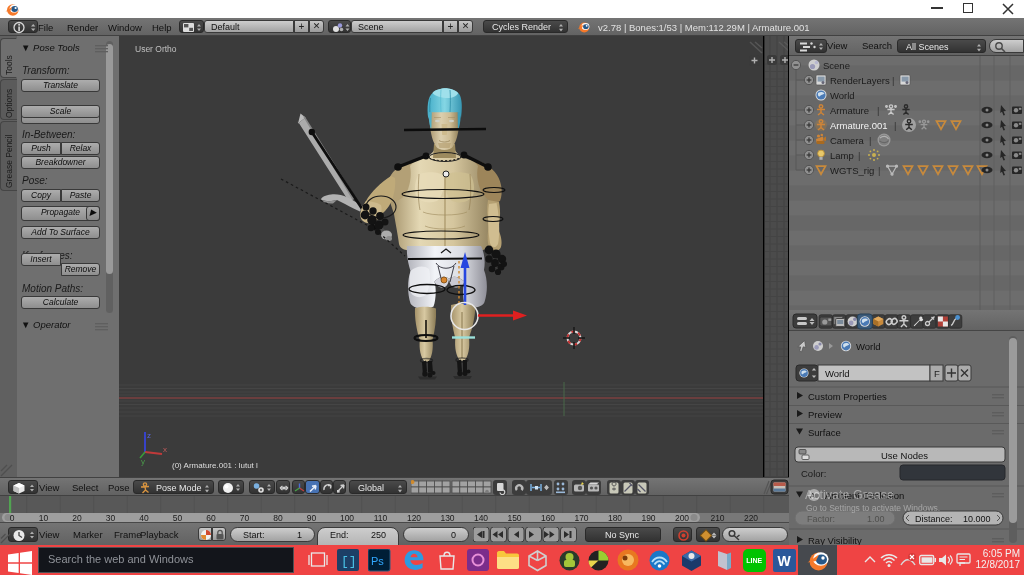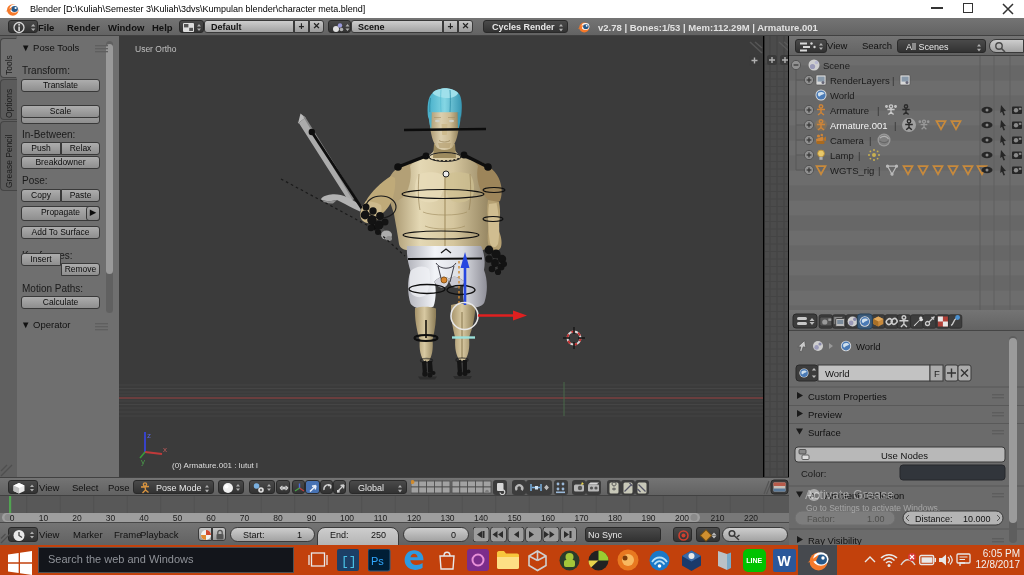--- a/index.html
+++ b/index.html
@@ -1,60 +1,59 @@
 <!DOCTYPE html>
 <html><head><meta charset="utf-8"><style>
 *{margin:0;padding:0;box-sizing:border-box;}
 html,body{width:1024px;height:575px;overflow:hidden;background:#000;}
 body{font-family:"Liberation Sans",sans-serif;position:relative;}
 .abs{position:absolute;}
 
 #titlebar{left:0;top:0;width:1024px;height:18px;background:#fff;color:#000;font-size:9px;}
 #titlebar .txt{position:absolute;left:30px;top:3.5px;}
 
-#infoheader{left:0;top:18px;width:1024px;height:18px;background:linear-gradient(#747474,#636363);border-bottom:1px solid #414141;font-size:9.5px;color:#111;font-weight:bold;}
+#infoheader{left:0;top:18px;width:1024px;height:18px;background:linear-gradient(#747474,#636363);border-bottom:1px solid #414141;font-size:9.5px;color:#111;}
 .menuitem{position:absolute;top:4px;}
 .dropdark{position:absolute;background:linear-gradient(#4a4a4a,#323232);border:1px solid #2a2a2a;border-radius:3px;color:#e8e8e8;font-size:9px;}
 .fieldlight{position:absolute;background:linear-gradient(#cdcdcd,#a2a2a2);border:1px solid #3a3a3a;color:#111;font-size:9px;}
 .sqbtn{position:absolute;background:linear-gradient(#c6c6c6,#9b9b9b);border:1px solid #3a3a3a;color:#222;}
 
 #tabstrip{left:0;top:36px;width:17px;height:441px;background:#606060;}
 .vtab{position:absolute;left:0;width:17px;background:#5b5b5b;border:1px solid #454545;border-right:none;border-radius:4px 0 0 4px;}
 .vtab span{position:absolute;left:3px;color:#1c1c1c;font-size:8.5px;white-space:nowrap;transform:rotate(-90deg);transform-origin:0 0;}
-#toolpanel{left:17px;top:36px;width:102px;height:441px;background:#6f6f6f;}
+#toolpanel{left:17px;top:36px;width:102px;height:441px;background:#6f6f6f;font-style:italic;}
 .plabel{position:absolute;left:5px;color:#1a1a1a;font-size:10px;}
 .pbtn{position:absolute;background:linear-gradient(#adadad,#8e8e8e);border:1px solid #393939;border-radius:3px;color:#0c0c0c;font-size:8.5px;text-align:center;}
 .phead{position:absolute;color:#111;font-size:9.5px;}
 
 #viewport{left:119px;top:36px;width:644px;height:441px;background:#3b3b3b;overflow:hidden;}
 #narrowpane{left:764px;top:36px;width:24px;height:441px;background:#4b4b4b;overflow:hidden;border-left:1px solid #2e2e2e;}
 
 #outliner{left:789px;top:36px;width:235px;height:274px;background:#676767;overflow:hidden;}
 #outlinerhead{left:789px;top:36px;width:235px;height:20px;background:linear-gradient(#747474,#636363);border-bottom:1px solid #414141;font-size:9.5px;color:#111;z-index:5;}
 #props{left:789px;top:310px;width:235px;height:235px;background:#6b6b6b;overflow:hidden;}
 
 #vphead{left:0;top:477px;width:763px;height:19px;background:linear-gradient(#747474,#626262);border-top:1px solid #414141;border-bottom:1px solid #414141;font-size:9.5px;color:#111;}
 #nphead{left:763px;top:477px;width:26px;height:19px;background:linear-gradient(#747474,#626262);border-top:1px solid #414141;border-bottom:1px solid #414141;}
 #tltrack{left:0;top:496px;width:789px;height:17px;background:#585858;}
 #tlnum{left:0;top:513px;width:789px;height:9px;background:#6e6e6e;font-size:9px;color:#222;}
 #tlhead{left:0;top:522px;width:789px;height:23px;background:linear-gradient(#747474,#626262);border-top:1px solid #484848;font-size:9.5px;color:#111;}
 
-#taskbar{left:0;top:545px;width:1024px;height:30px;background:#c2410c;}
+#taskbar{left:0;top:545px;width:1024px;height:30px;background:#ef4444;}
 .tbico{position:absolute;top:3px;width:24px;height:24px;}
 </style></head><body>
 
 <div class="abs" id="titlebar">
  <svg class="abs" style="left:5px;top:2px" width="15" height="15" viewBox="0 0 15 15">
       <circle cx="7.8" cy="8" r="5.8" fill="#f5792a"></circle>
       <ellipse cx="9.2" cy="6.6" rx="4.6" ry="4" fill="#fff"></ellipse>
       <ellipse cx="9.6" cy="7" rx="3.3" ry="2.9" fill="#265787"></ellipse>
       <circle cx="10.6" cy="6" r="1.1" fill="#fff"></circle>
       <path d="M0.5 9.5 L7.5 4.5 L5.5 8.5 Z" fill="#f5792a"></path>
     </svg>
- <span class="txt">Blender [D:\Kuliah\Semester 3\Kuliah\3dvs\Kumpulan blender\character meta.blend]</span>
  <span style="position:absolute;left:931px;top:7px;width:12px;height:1.5px;background:#333"></span>
  <span style="position:absolute;left:963px;top:3px;width:10px;height:10px;border:1.4px solid #333"></span>
  <svg class="abs" style="left:1002px;top:3px" width="12" height="12">
       <path d="M1 1 L11 11 M11 1 L1 11" stroke="#333" stroke-width="1.5"></path>
     </svg>
 </div>
 
 <div class="abs" id="infoheader">
  <div class="dropdark" style="left:8px;top:2px;width:30px;height:13px"><svg width="30" height="13">
         <circle cx="10" cy="6.5" r="5" fill="none" stroke="#d8d8d8" stroke-width="1.3"></circle>
@@ -1054,21 +1053,21 @@
         <rect x="9.5" y="4" width="2" height="7"></rect>
    <path d="M22 7.5 l5 -3.5 v7 Z M27.5 7.5 l5 -3.5 v7 Z" transform="translate(-2.5,0)"></path>
    <path d="M40 4 l5 3.5 l-5 3.5 Z" transform="rotate(180,43,7.5)"></path>
         <rect x="45" y="4" width="2" height="7" opacity="0"></rect>
    <path d="M56 4 l5 3.5 l-5 3.5 Z"></path>
    <path d="M73 4 l5 3.5 l-5 3.5 Z M78.5 4 l5 3.5 l-5 3.5 Z" transform="translate(-2,0)"></path>
    <path d="M91 4 l5 3.5 l-5 3.5 Z"></path>
         <rect x="96.5" y="4" width="2" height="7"></rect>
   </g>
  </svg>
- <div class="dropdark" style="left:585px;top:4px;width:76px;height:15px;padding:2px 0 0 2px">No Sync</div>
+ <div class="dropdark" style="left:585px;top:4px;width:76px;height:15px;padding:2px 0 0 19px">No Sync</div>
  <div class="dropdark" style="left:673px;top:4px;width:19px;height:15px"><svg width="19" height="15">
         <circle cx="9.5" cy="7.5" r="4.5" fill="none" stroke="#d04030" stroke-width="1.6"></circle>
         <circle cx="9.5" cy="7.5" r="2" fill="#d04030"></circle>
       </svg></div>
  <div class="dropdark" style="left:696px;top:4px;width:24px;height:15px"><svg width="24" height="15">
         <rect x="5" y="3.5" width="8" height="8" transform="rotate(45,9,7.5)" fill="#d09030" stroke="#7a5210"></rect>
         <path d="M17 5 l2.5 2.8 l-5 0 Z M17 11 l2.5 -2.8 l-5 0 Z" fill="#bbb" transform="translate(0,-0.5)"></path>
       </svg></div>
  <div class="fieldlight" style="left:722px;top:4px;width:66px;height:15px;border-radius:8px"><svg width="24" height="15">
         <circle cx="9" cy="5.5" r="2.8" fill="none" stroke="#3a3a3a" stroke-width="1.5"></circle>

